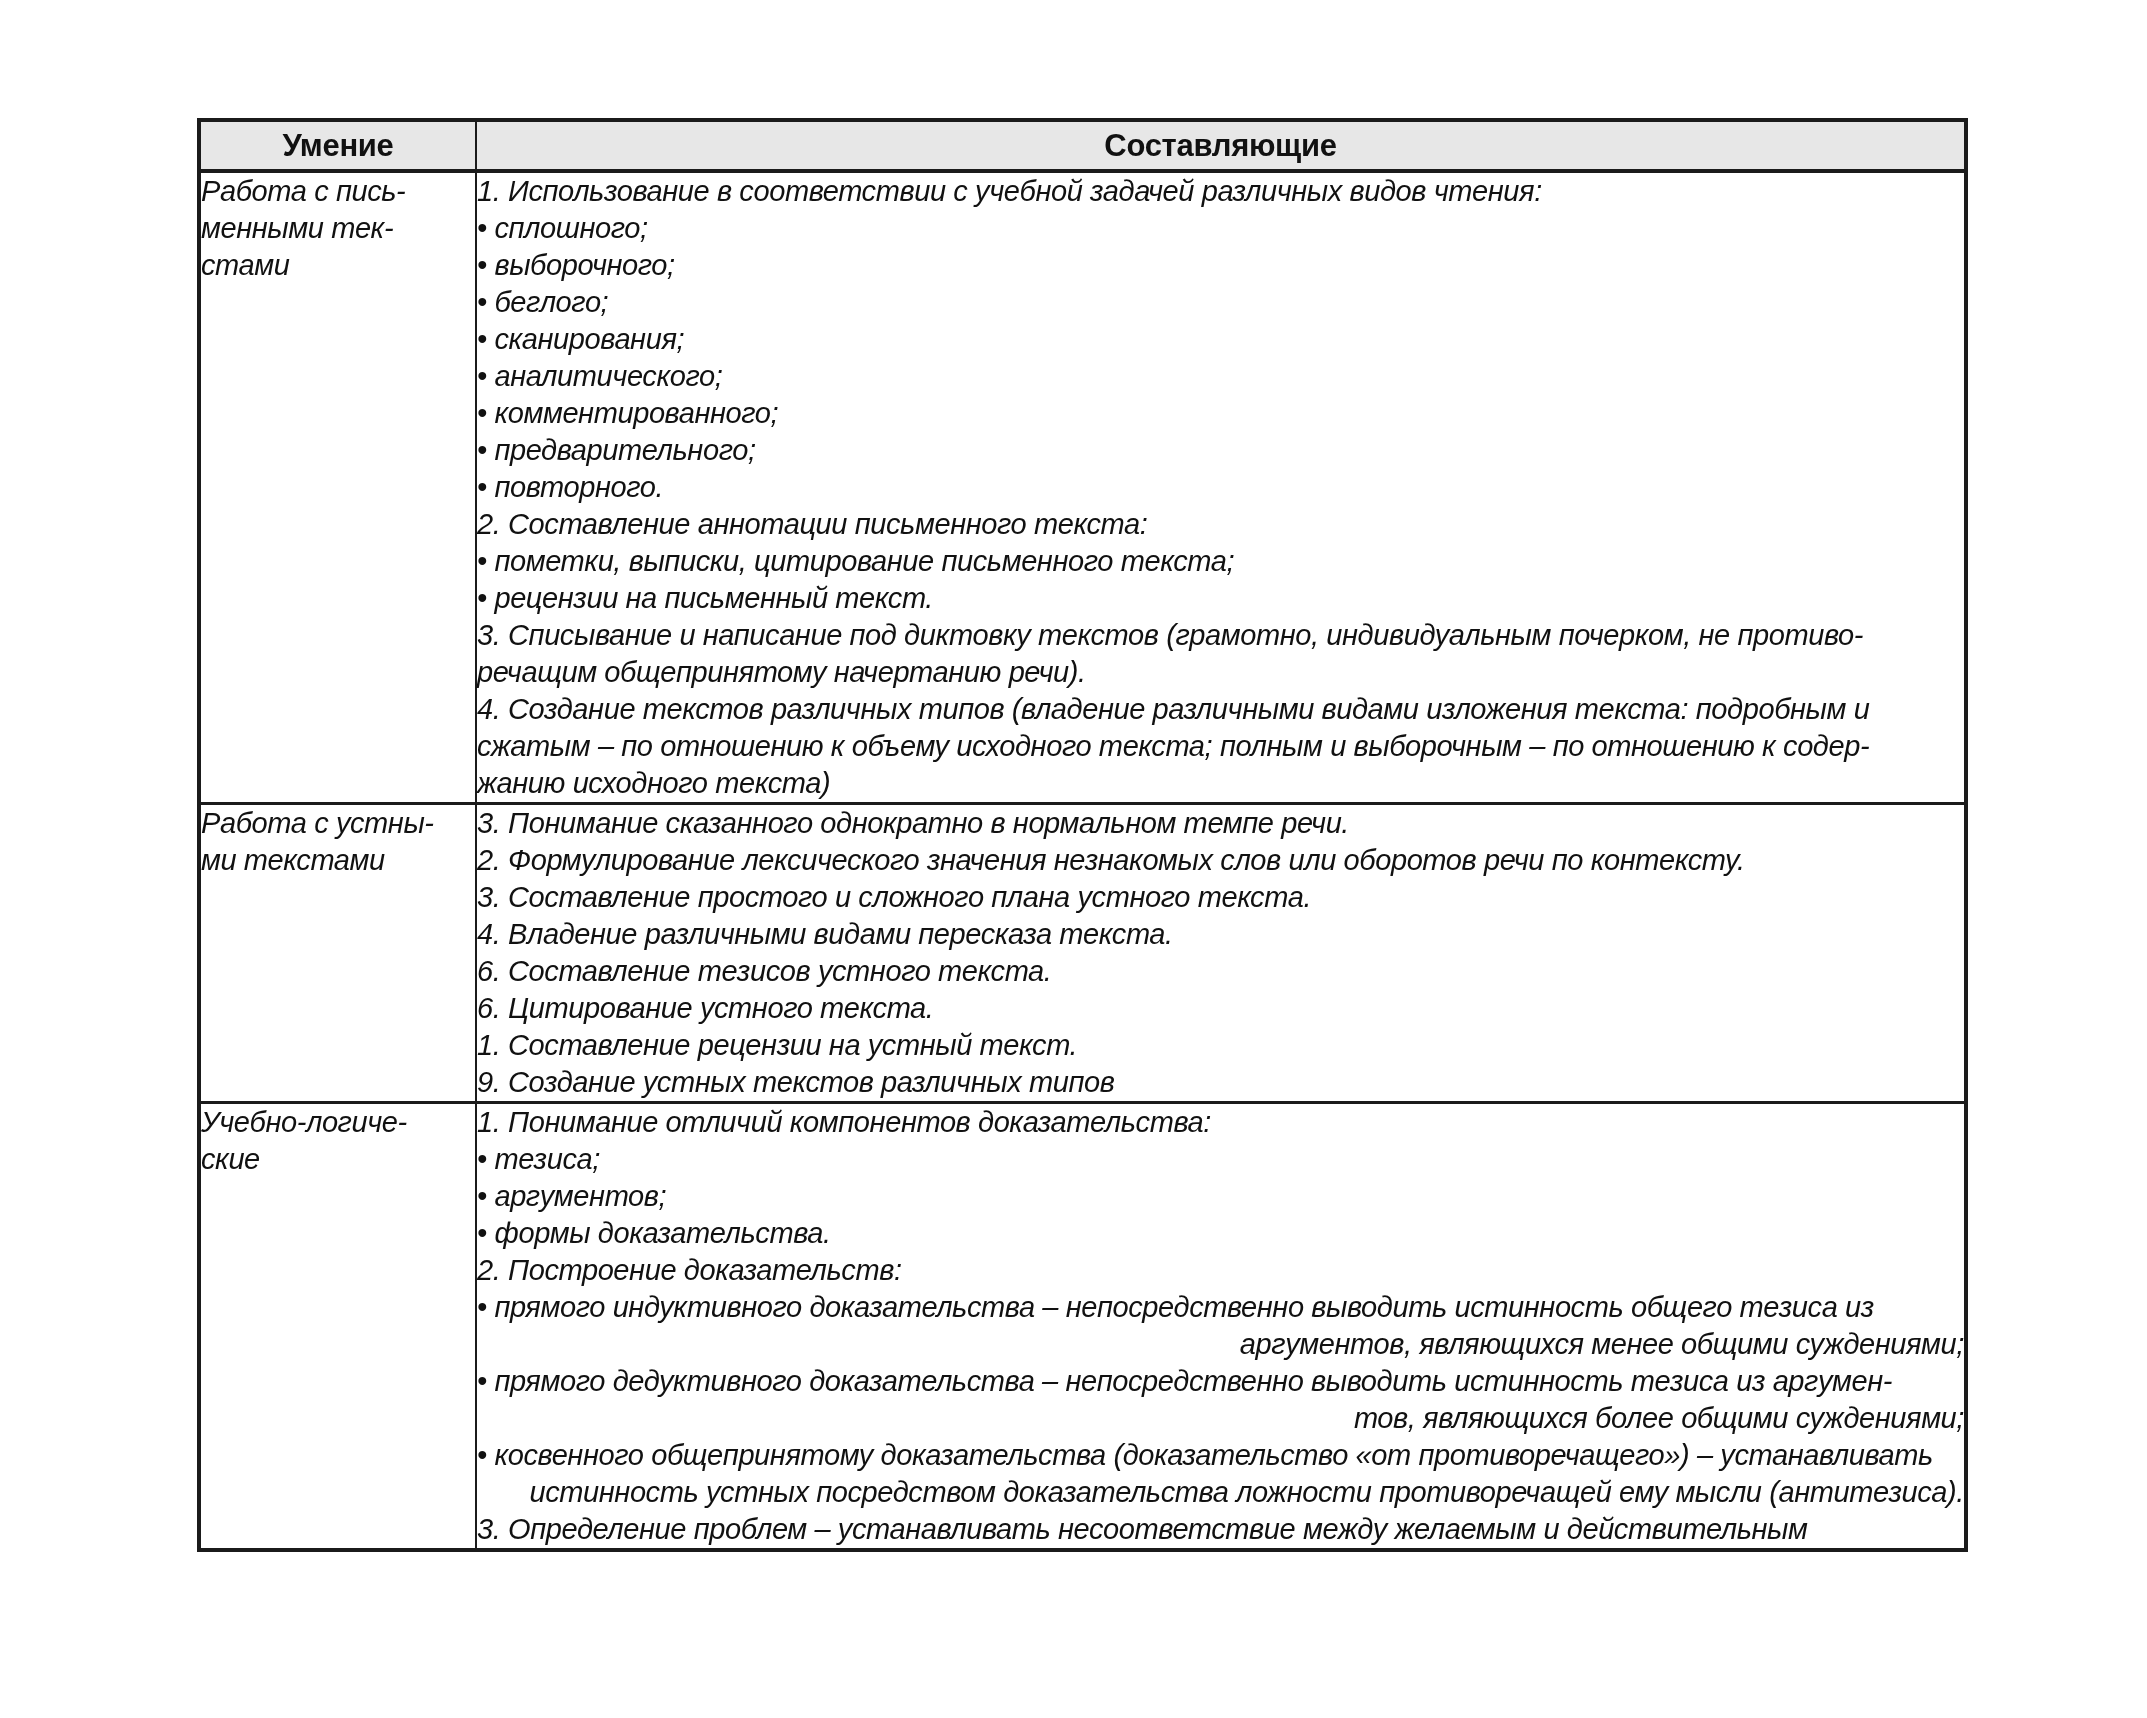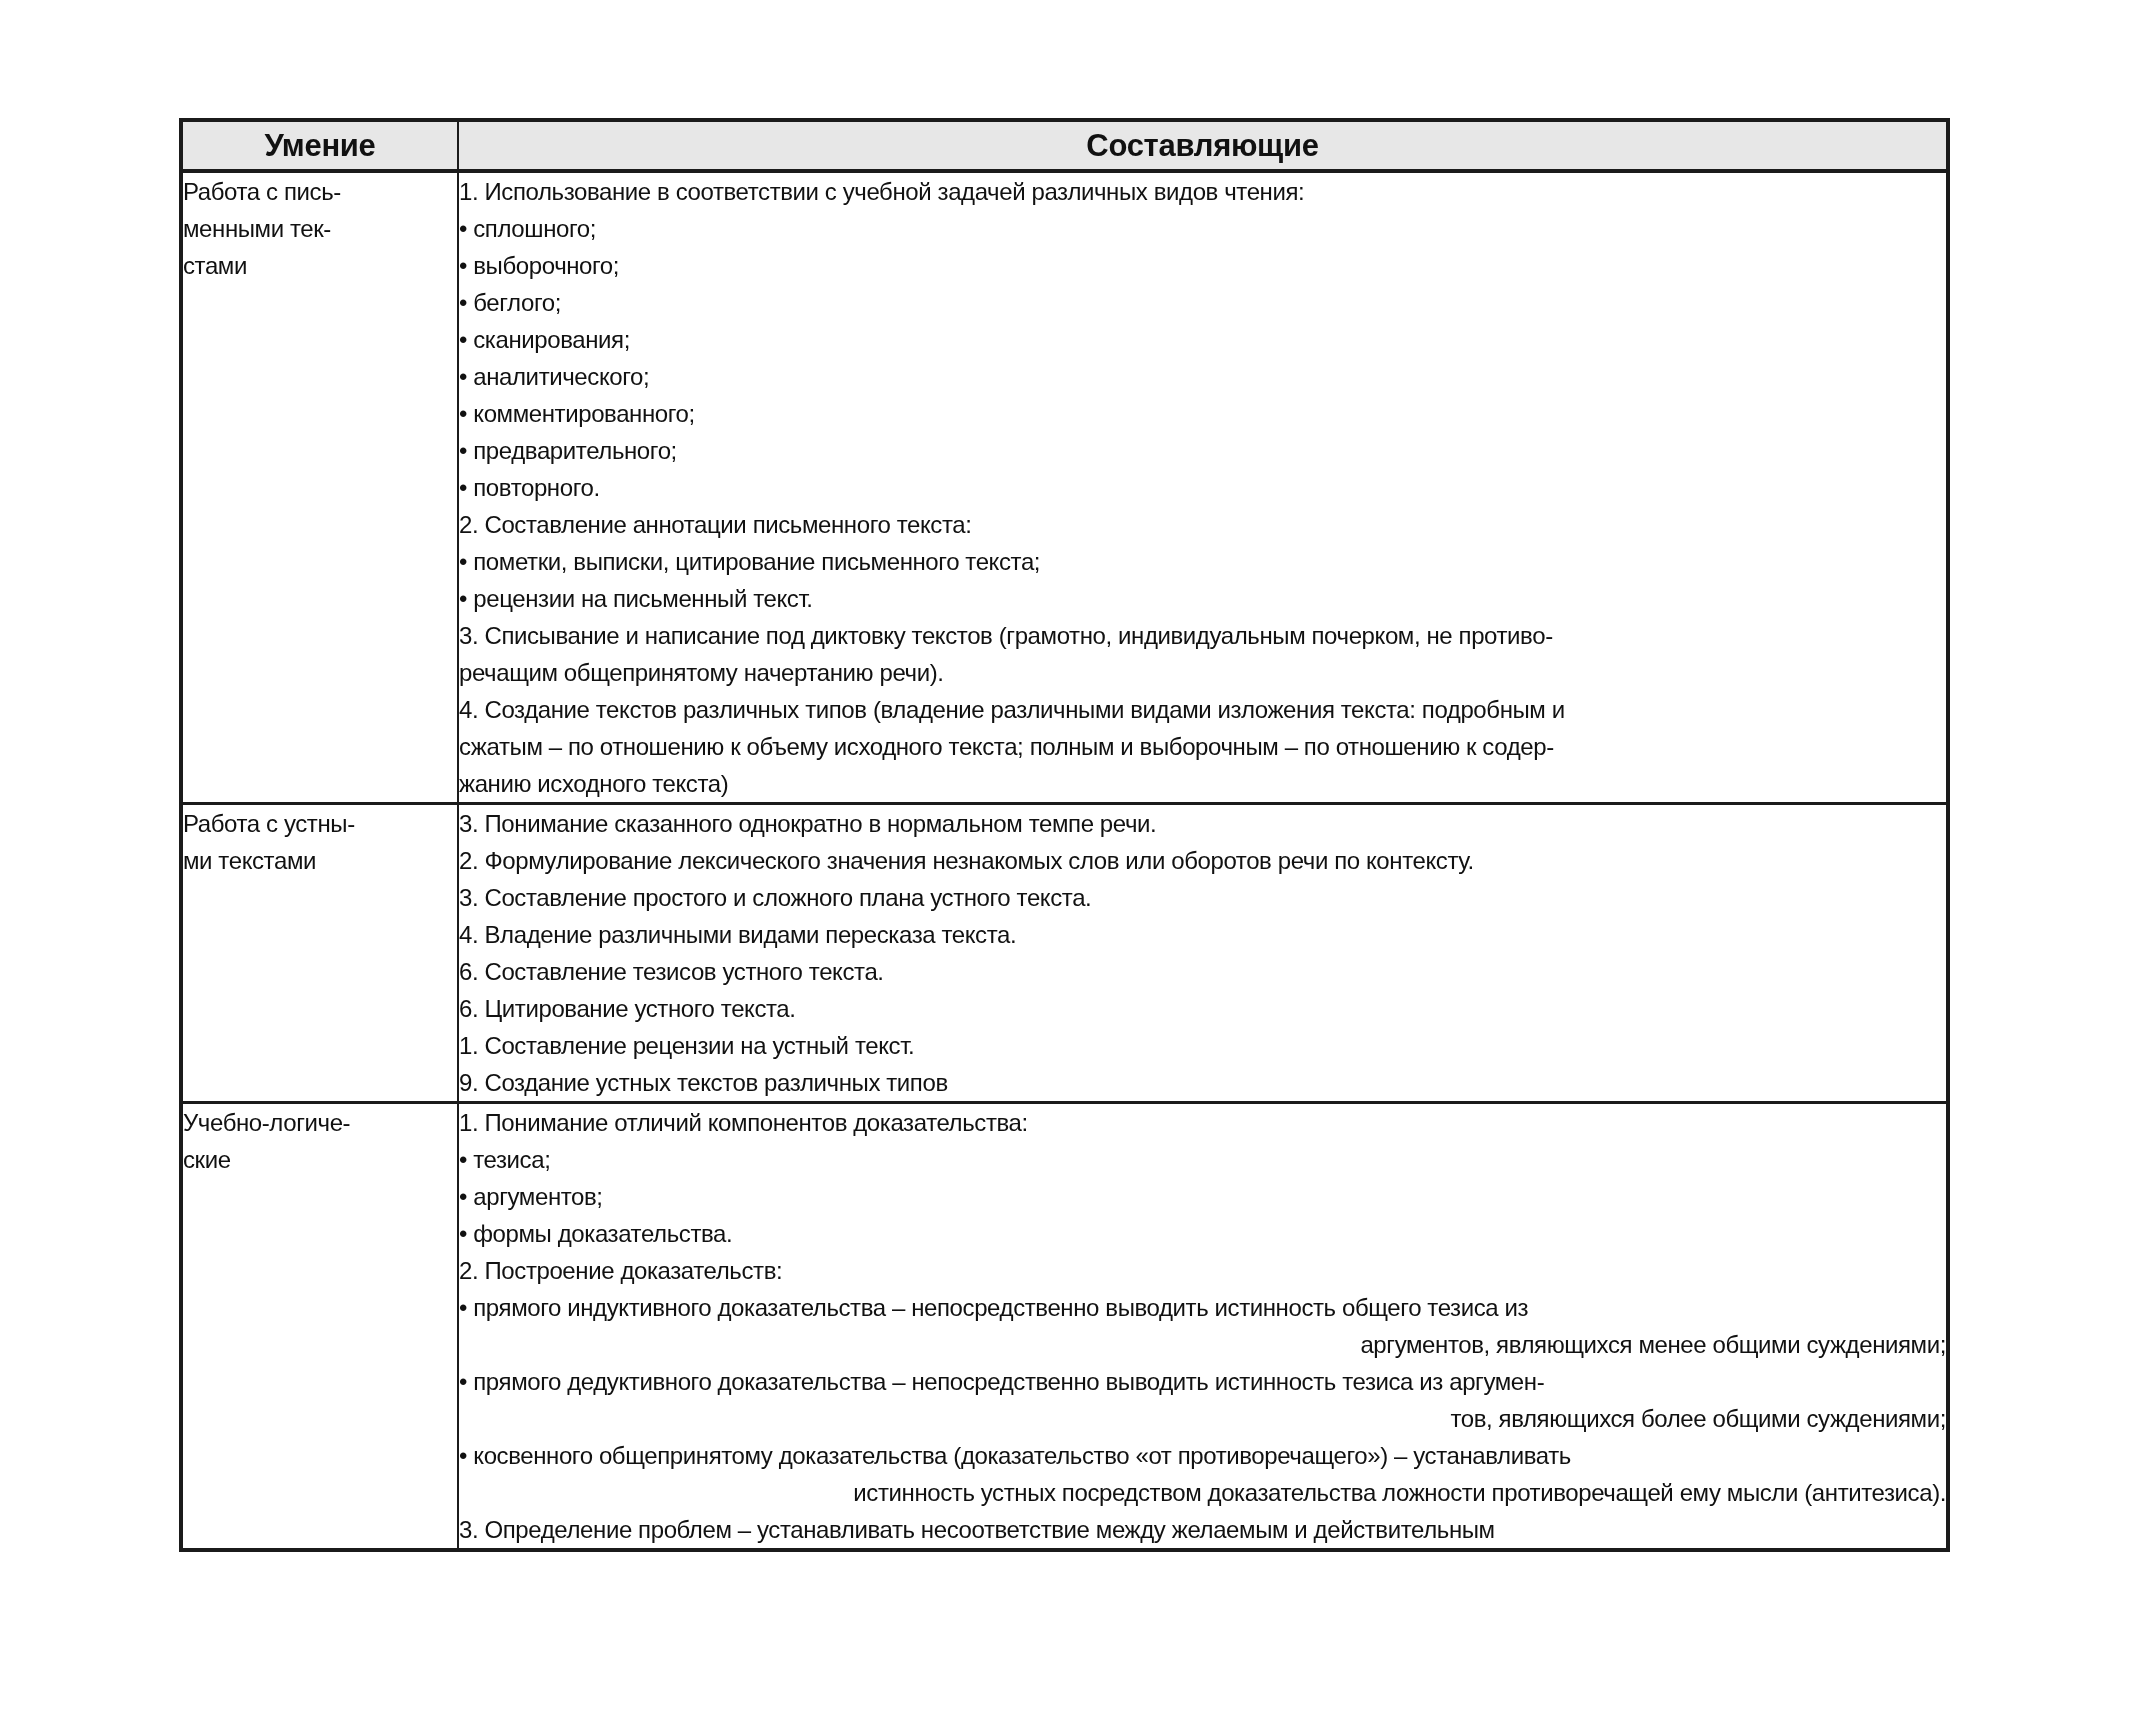--- a/index.html
+++ b/index.html
@@ -10,21 +10,21 @@
   .page {
     position: relative;
     width: 2147px;
     height: 1718px;
     background: #ffffff;
     font-family: "Liberation Sans", sans-serif;
     color: #111111;
   }
   table.skills {
     position: absolute;
-    left: 179px;
+    left: 197px;
     top: 118px;
     width: 1771px;
     border-collapse: collapse;
     table-layout: fixed;
     border: 4.5px solid #1b1b1b;
   }
   col.c1 { width: 277px; }
   table.skills th,
   table.skills td {
     border: 2.7px solid #1b1b1b;
@@ -39,23 +39,24 @@
     height: 47px;
     vertical-align: middle;
     border-bottom: 4.5px solid #1b1b1b;
     letter-spacing: -0.3px;
   }
   table.skills tbody tr {
     border-top: 3.6px solid #1b1b1b;
   }
   td.skill-cell, td.components-cell {
     padding: 6.4px 9px 10px 11.8px;
-    font-size: 24px;
+    font-size: 29px;
     line-height: 37px;
     letter-spacing: -0.4px;
+    font-style: italic;
   }
   .line {
     white-space: nowrap;
   }
   .line.cont {
     padding-left: 28px;
     text-align: right;
   }
 </style>
 </head>

